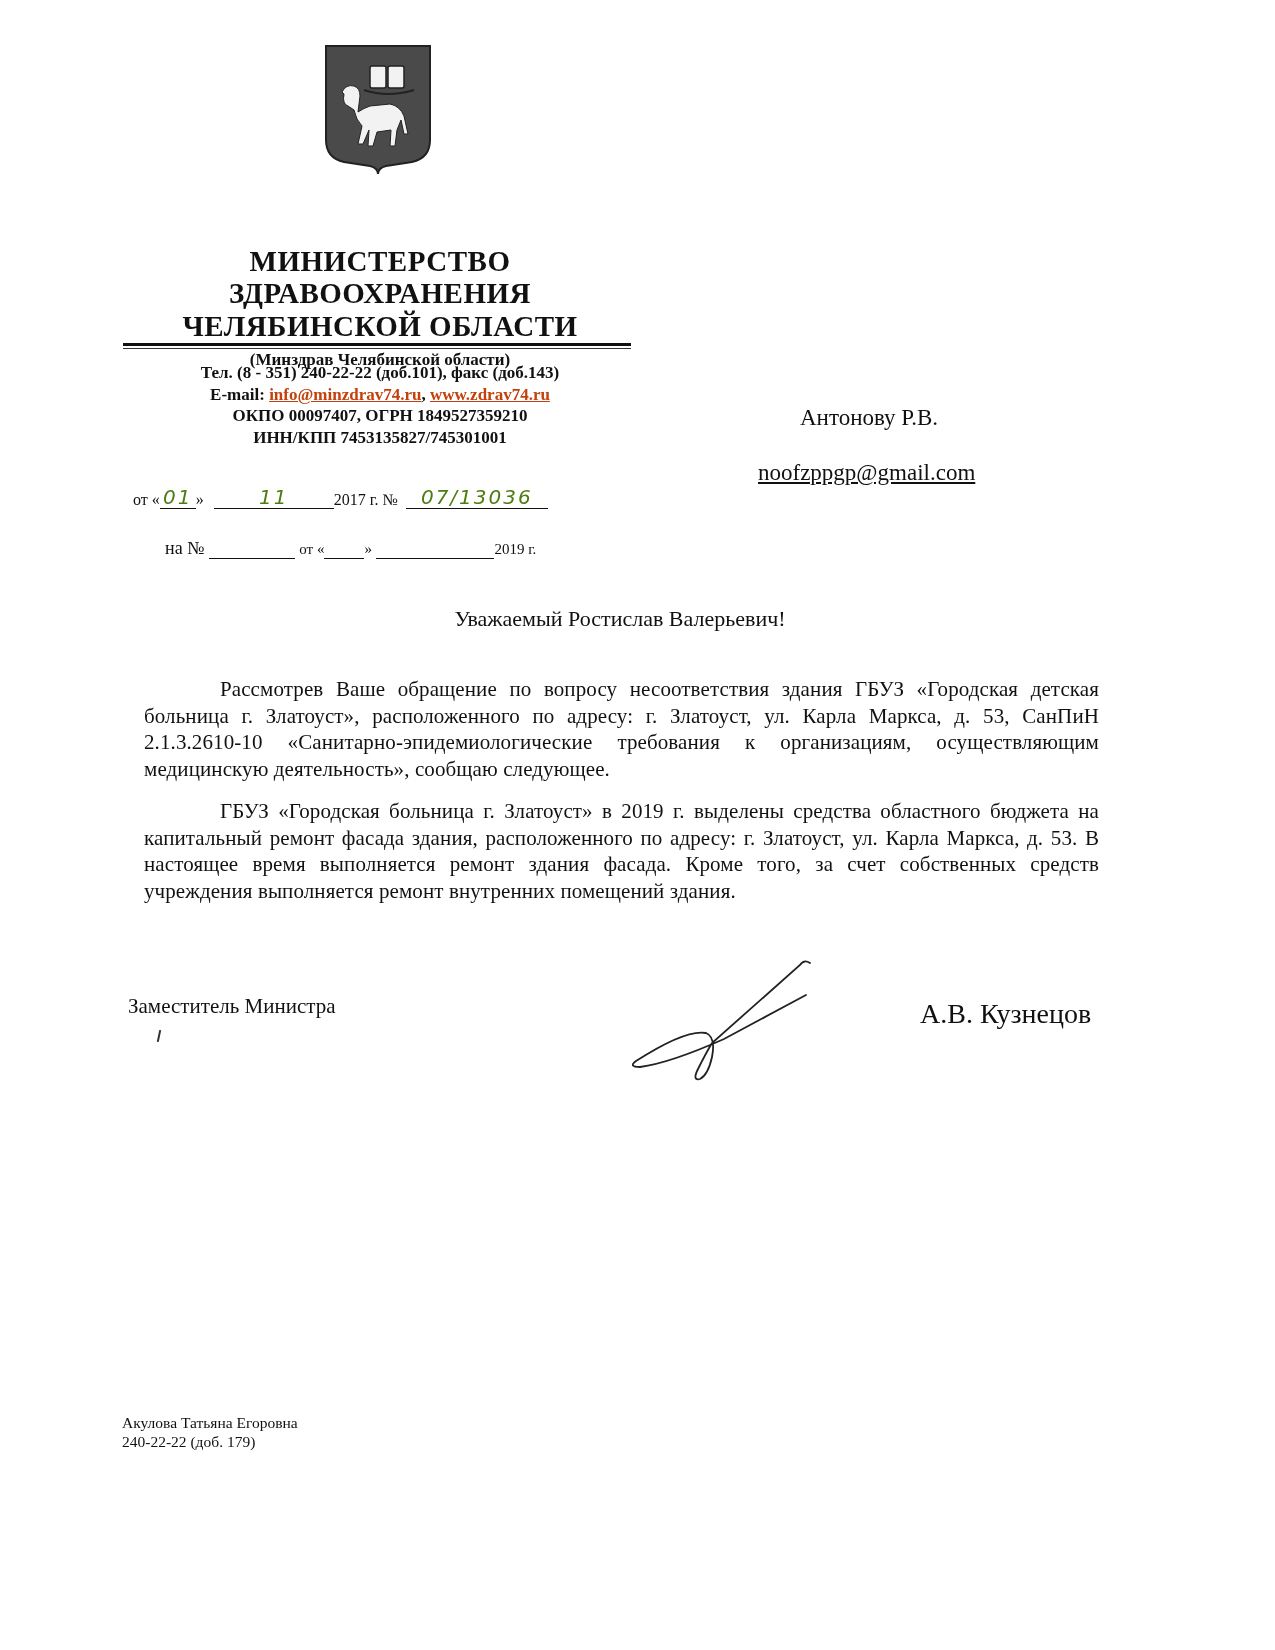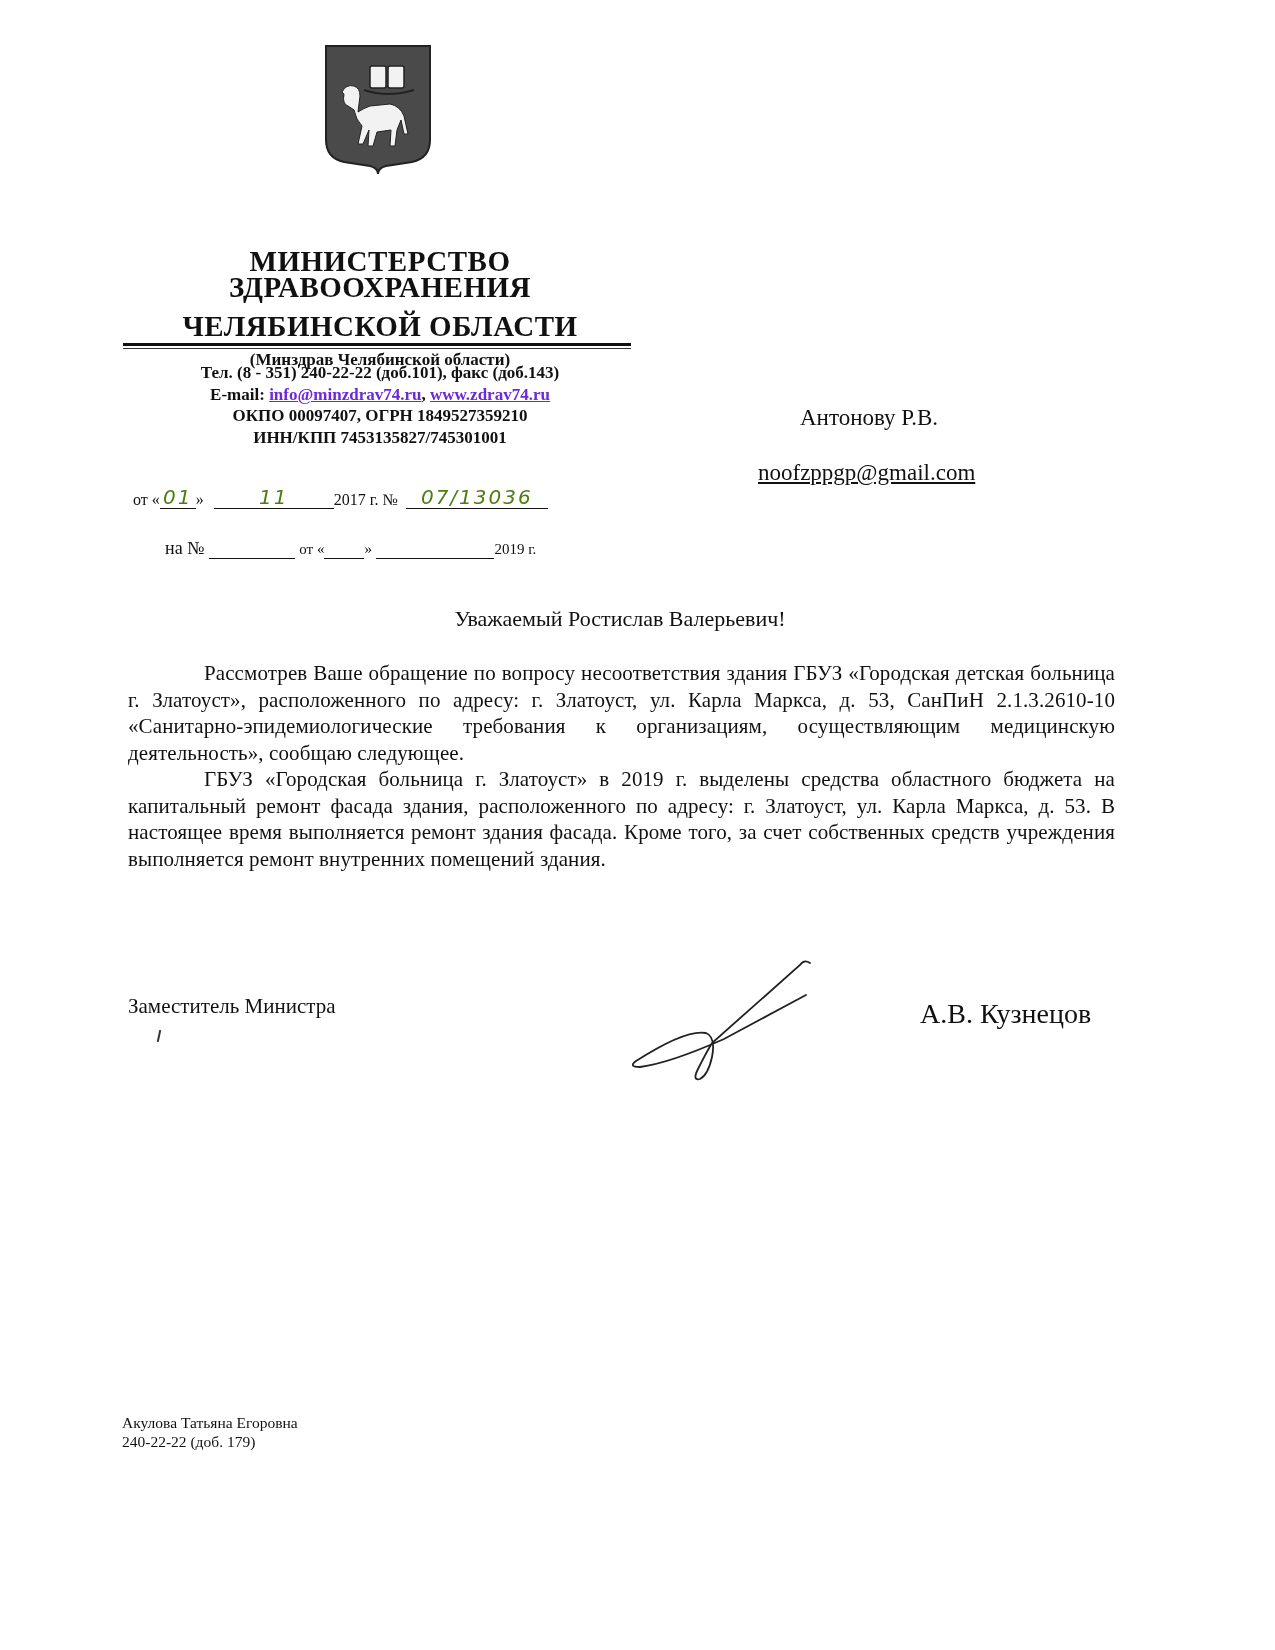--- a/index.html
+++ b/index.html
@@ -11,59 +11,59 @@
   #coat { left: 322px; top: 40px; width: 112px; height: 134px; }
 
   
   .lh { left: 120px; width: 520px; text-align: center; font-weight: bold; margin-top: 44px; }
   .lh-title { font-size: 29px; line-height: 31px; letter-spacing: 0.5px; }
   .lh-short { font-size: 17px; }
   .rule-thick { left: 123px; width: 508px; height: 3px; background: #111; top: 343px; }
   .rule-thin  { left: 123px; width: 508px; height: 1px; background: #333; top: 348px; }
   .lh-info { left: 120px; width: 520px; text-align: center; font-weight: bold;
              font-size: 17px; line-height: 21.5px; }
-  .lh-info a { color: #6d28d9; text-decoration: underline; }
+  .lh-info a { color: #c2410c; text-decoration: underline; }
 
   
   .reg { font-size: 16px; white-space: nowrap; }
   .blank { display: inline-block; border-bottom: 1px solid #111; text-align: center;
            vertical-align: bottom; height: 20px; }
   .hand { font-family: "DejaVu Sans", sans-serif; font-style: italic; font-size: 20px;
           color: #4d7c0f; letter-spacing: 2px; line-height: 18px; }
 
   
   .recip { font-size: 23px; }
   .recip-email { text-decoration: underline; }
 
   
   .salutation { left: 120px; width: 1000px; text-align: center; font-size: 22px; top: 606px; }
   .body { left: 128px; width: 987px; font-size: 21px; line-height: 26.5px; text-align: justify;
           letter-spacing: 0.1px; }
-  .body p { margin: 0; text-indent: 76px; }
+  .body p { margin: 16px; text-indent: 76px; }
 
   .sig-title { left: 128px; top: 994px; font-size: 21px; }
   .sig-name  { left: 920px; top: 998px; font-size: 28px; }
   #signature { left: 620px; top: 955px; width: 200px; height: 130px; }
 
   .footer { left: 122px; top: 1413px; font-size: 15.5px; line-height: 19px; }
 </style>
 </head>
 <body>
 
 <svg id="coat" class="abs" viewBox="0 0 112 134">
   <path d="M4 6 H108 V100 Q108 118 90 122 L64 126 Q56 128 56 134 Q56 128 48 126 L22 122 Q4 118 4 100 Z" fill="#4a4a4a" stroke="#222" stroke-width="2"></path>
 
   <path d="M20 52 q4 -8 12 -6 q6 2 6 10 l-2 16 q6 -4 12 -6 l20 -2 q10 2 14 12 l4 18 -4 0 -3 -14 -4 10 -2 16 -5 0 1 -16 -14 2 -4 14 -5 0 1 -16 -6 14 -5 0 4 -18 q-6 -6 -8 -16 l-6 -4 q-6 -2 -4 -12 z" fill="#f2f2f2" stroke="#222" stroke-width="1"></path>
   <rect x="48" y="26" width="16" height="22" rx="2" fill="#f2f2f2" stroke="#222" stroke-width="1.5"></rect>
   <rect x="66" y="26" width="16" height="22" rx="2" fill="#f2f2f2" stroke="#222" stroke-width="1.5"></rect>
   <path d="M42 50 q24 8 50 0" stroke="#222" stroke-width="2" fill="none"></path>
 </svg>
 
 <div class="abs lh lh-title" style="top:202px;">МИНИСТЕРСТВО</div>
-<div class="abs lh lh-title" style="top:228px;text-align:center;">ЗДРАВООХРАНЕНИЯ</div>
+<div class="abs lh lh-title" style="top:234px;text-align:center;">ЗДРАВООХРАНЕНИЯ</div>
 <div class="abs lh lh-title" style="top:267px;">ЧЕЛЯБИНСКОЙ ОБЛАСТИ</div>
 <div class="abs lh lh-short" style="top:306px;">(Минздрав Челябинской области)</div>
 <div class="abs rule-thick"></div>
 <div class="abs rule-thin"></div>
 
 <div class="abs lh-info" style="top:362px;">
   <div>Тел. (8 - 351) 240-22-22 (доб.101), факс (доб.143)</div>
   <div>
     <span>E-mail: </span><a>info@minzdrav74.ru</a><span>, </span><a>www.zdrav74.ru</a>
   </div>

